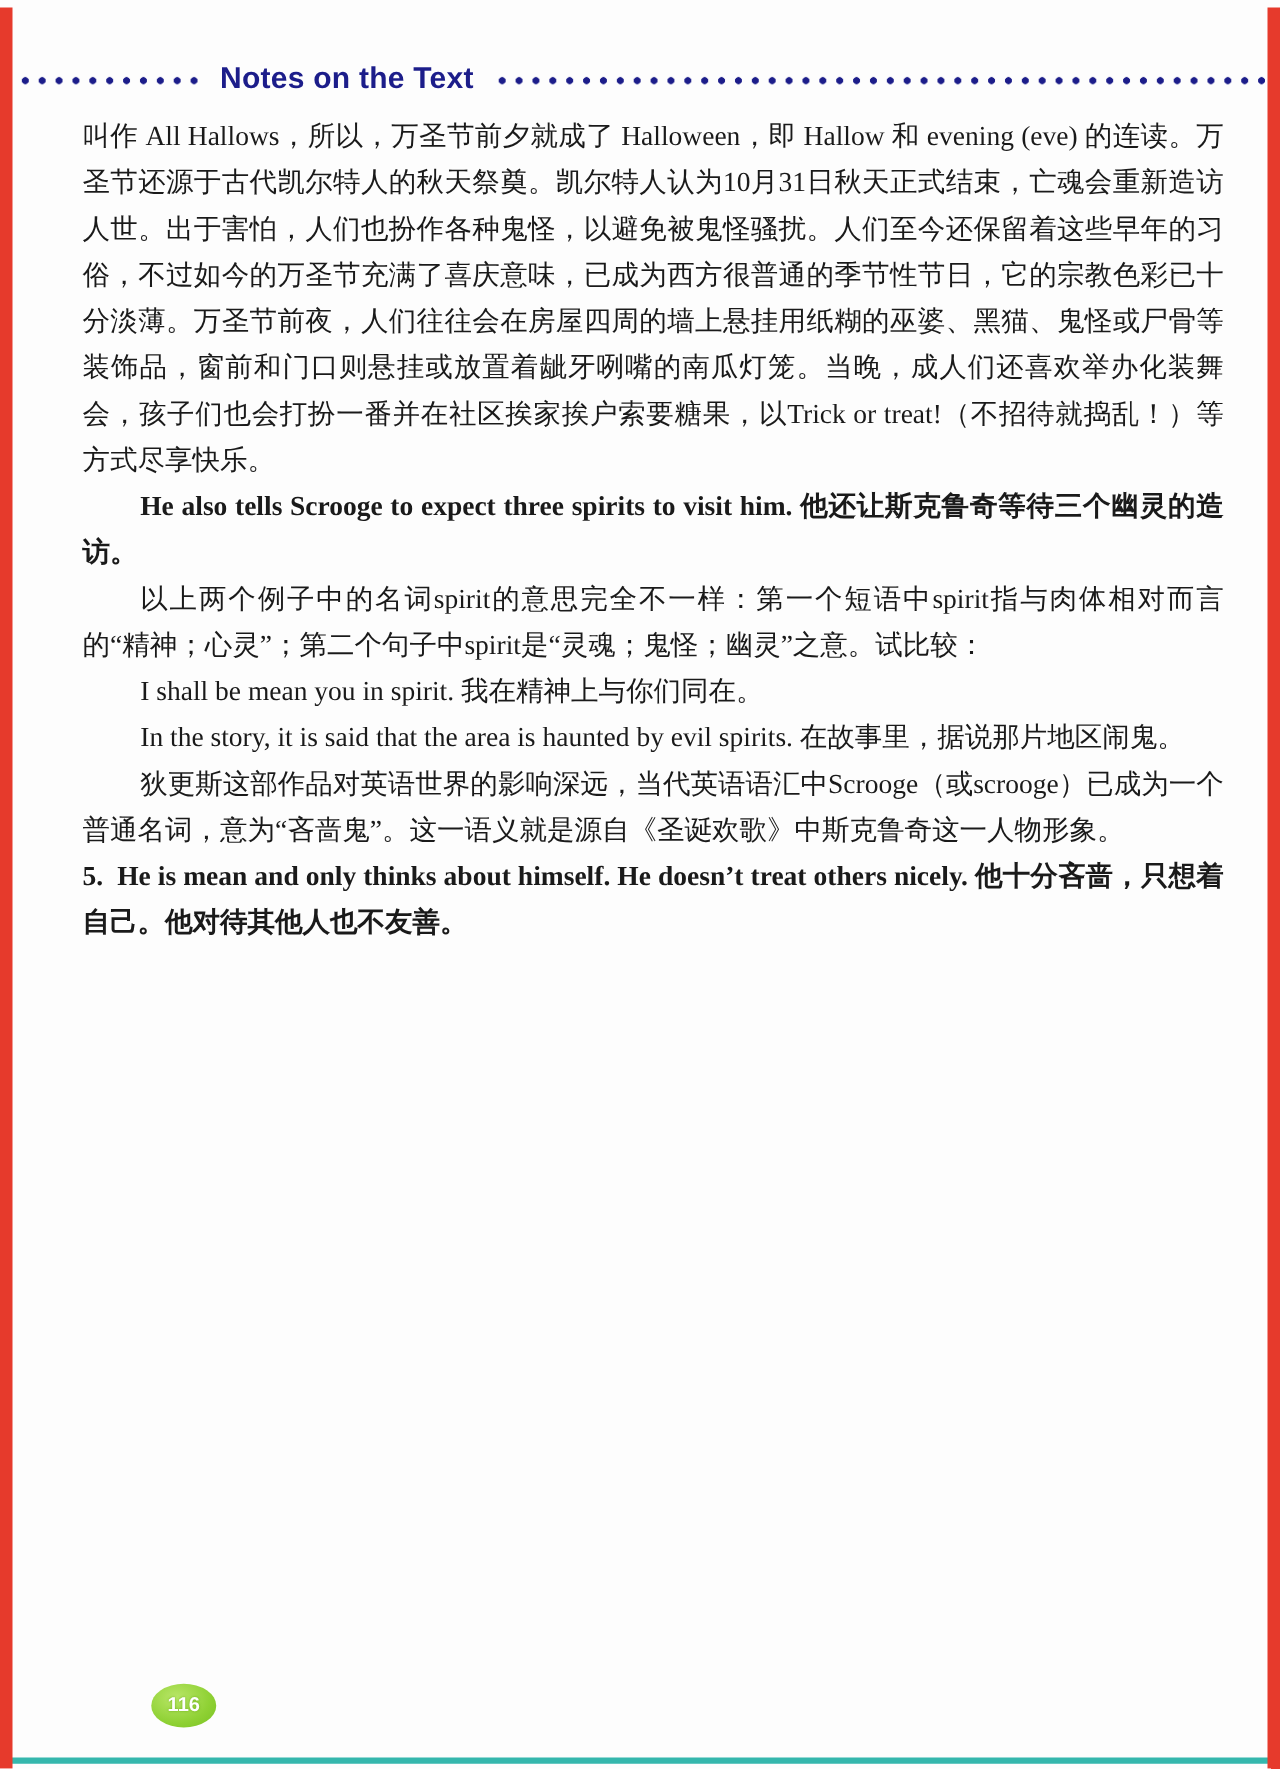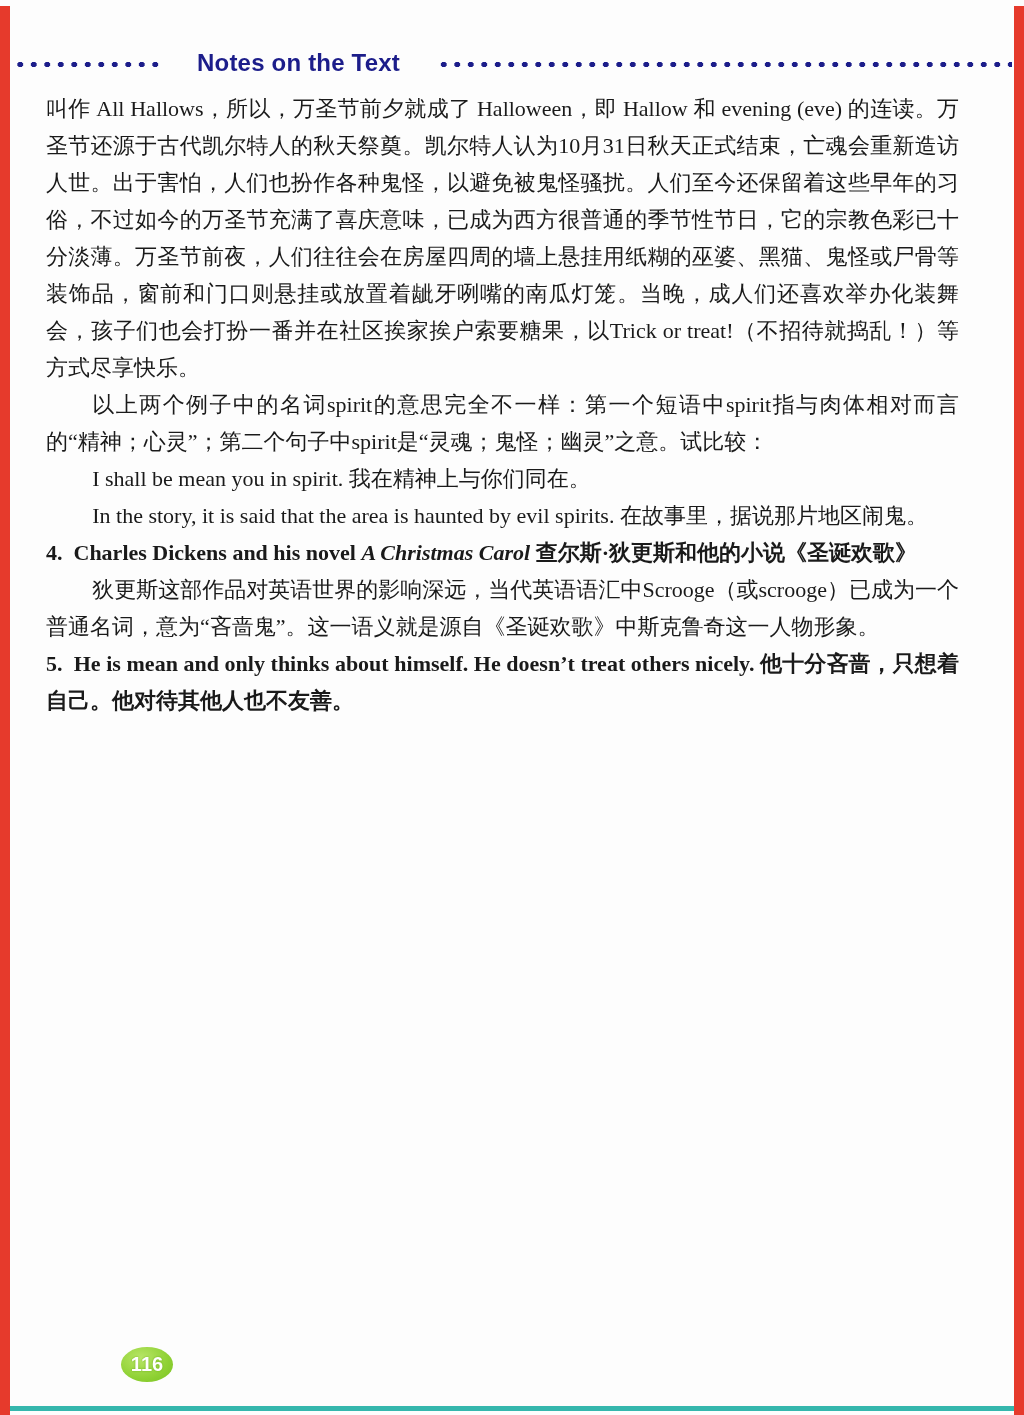--- a/index.html
+++ b/index.html
@@ -3,60 +3,60 @@
 <meta charset="utf-8">
 <style>
   html,body{margin:0;padding:0;background:#ffffff;}
   .page{position:relative;width:1024px;height:1415px;background:#fdfdfd;overflow:hidden;
         font-family:"Liberation Serif","DejaVu Serif",serif;}
   .edge{position:absolute;top:6px;bottom:0;width:10px;z-index:6;}
   .edge.left{left:0;}
   .edge.right{right:0;}
   .bottom-rule{position:absolute;left:0;right:0;bottom:4px;height:5px;z-index:5;}
   
-  .header{position:absolute;top:48px;left:0;right:12px;height:32px;display:flex;align-items:center;gap:21px;}
+  .header{position:absolute;top:48px;left:0;right:12px;height:32px;display:flex;align-items:center;}
   .dots{height:9px;background-repeat:repeat-x;background-position:left center;background-size:13.5px 9px;}
   .dots.left{width:160px;}
   .dots.right{flex:1;}
   .header-title{margin:0 16px;font-family:"Liberation Sans","DejaVu Sans",sans-serif;
         font-weight:700;font-size:24px;letter-spacing:.2px;white-space:nowrap;transform:translateY(-1px);}
   
-  .content{position:absolute;top:90px;left:46px;width:913px;font-size:22px;line-height:37px;
+  .content{position:absolute;top:90px;left:66px;width:913px;font-size:22px;line-height:37px;
         color:#1a1a1a;text-align:justify;}
   .block{margin:0;padding:0;}
   .indent{text-indent:2.1em;}
   .heading{font-weight:700;}
   .b{font-weight:700;}
   .i{font-style:italic;}
   
   .page-badge{position:absolute;left:121px;top:1347px;width:52px;height:35px;border-radius:50%;
         display:flex;align-items:center;justify-content:center;
-        font-family:"Liberation Sans","DejaVu Sans",sans-serif;font-weight:700;font-size:20px;color:#ffffff;
+        font-family:"Liberation Sans","DejaVu Sans",sans-serif;font-weight:700;font-size:16px;color:#ffffff;
         text-shadow:0 0 2px rgba(90,160,0,.8);}
 </style>
 </head>
 <body>
 
 <div class="page">
 
   <div class="edge left" style="background: rgb(230, 58, 44);"></div>
   <div class="edge right" style="background: rgb(230, 58, 44);"></div>
   <div class="bottom-rule" style="background: rgb(53, 183, 173);"></div>
 
   <div class="header">
     <div class="dots left" style="background-image: radial-gradient(circle, rgb(28, 29, 138) 2.6px, rgba(0, 0, 0, 0) 3px);"></div>
     <h1 class="header-title" style="color: rgb(28, 29, 138);">Notes on the Text</h1>
     <div class="dots right" style="background-image: radial-gradient(circle, rgb(28, 29, 138) 2.6px, rgba(0, 0, 0, 0) 3px);"></div>
   </div>
 
   <main class="content" style="color: rgb(26, 26, 26);">
       <p class="block para"><span>叫作 All Hallows，所以，万圣节前夕就成了 Halloween，即 Hallow 和 evening (eve) 的连读。万圣节还源于古代凯尔特人的秋天祭奠。凯尔特人认为10月31日秋天正式结束，亡魂会重新造访人世。出于害怕，人们也扮作各种鬼怪，以避免被鬼怪骚扰。人们至今还保留着这些早年的习俗，不过如今的万圣节充满了喜庆意味，已成为西方很普通的季节性节日，它的宗教色彩已十分淡薄。万圣节前夜，人们往往会在房屋四周的墙上悬挂用纸糊的巫婆、黑猫、鬼怪或尸骨等装饰品，窗前和门口则悬挂或放置着龇牙咧嘴的南瓜灯笼。当晚，成人们还喜欢举办化装舞会，孩子们也会打扮一番并在社区挨家挨户索要糖果，以Trick or treat!（不招待就捣乱！）等方式尽享快乐。</span></p>
+      <p class="block para indent"><span class="b">He also tells Scrooge to expect three spirits to visit him. 他还让斯克鲁奇等待三个幽灵的造访。</span></p>
       <p class="block para indent"><span>以上两个例子中的名词spirit的意思完全不一样：第一个短语中spirit指与肉体相对而言的“精神；心灵”；第二个句子中spirit是“灵魂；鬼怪；幽灵”之意。试比较：</span></p>
       <p class="block para indent"><span>I shall be mean you in spirit. 我在精神上与你们同在。</span></p>
       <p class="block para indent"><span>In the story, it is said that the area is haunted by evil spirits. 在故事里，据说那片地区闹鬼。</span></p>
-      <p class="block heading"><span class="b">4.&nbsp;&nbsp;Charles Dickens and his novel </span><span class="b i">A Christmas Carol</span><span class="b"> 查尔斯·狄更斯和他的小说《圣诞欢歌》</span></p>
       <p class="block para indent"><span>狄更斯这部作品对英语世界的影响深远，当代英语语汇中Scrooge（或scrooge）已成为一个普通名词，意为“吝啬鬼”。这一语义就是源自《圣诞欢歌》中斯克鲁奇这一人物形象。</span></p>
       <p class="block heading"><span class="b">5.&nbsp;&nbsp;He is mean and only thinks about himself. He doesn’t treat others nicely. 他十分吝啬，只想着自己。他对待其他人也不友善。</span></p>
     </main>
 
   <div class="page-badge" style="background: radial-gradient(at 38% 32%, rgb(185, 230, 104) 0%, rgb(143, 209, 52) 60%, rgb(120, 193, 34) 100%);">116</div>
 
 </div>
 
 </body></html>

